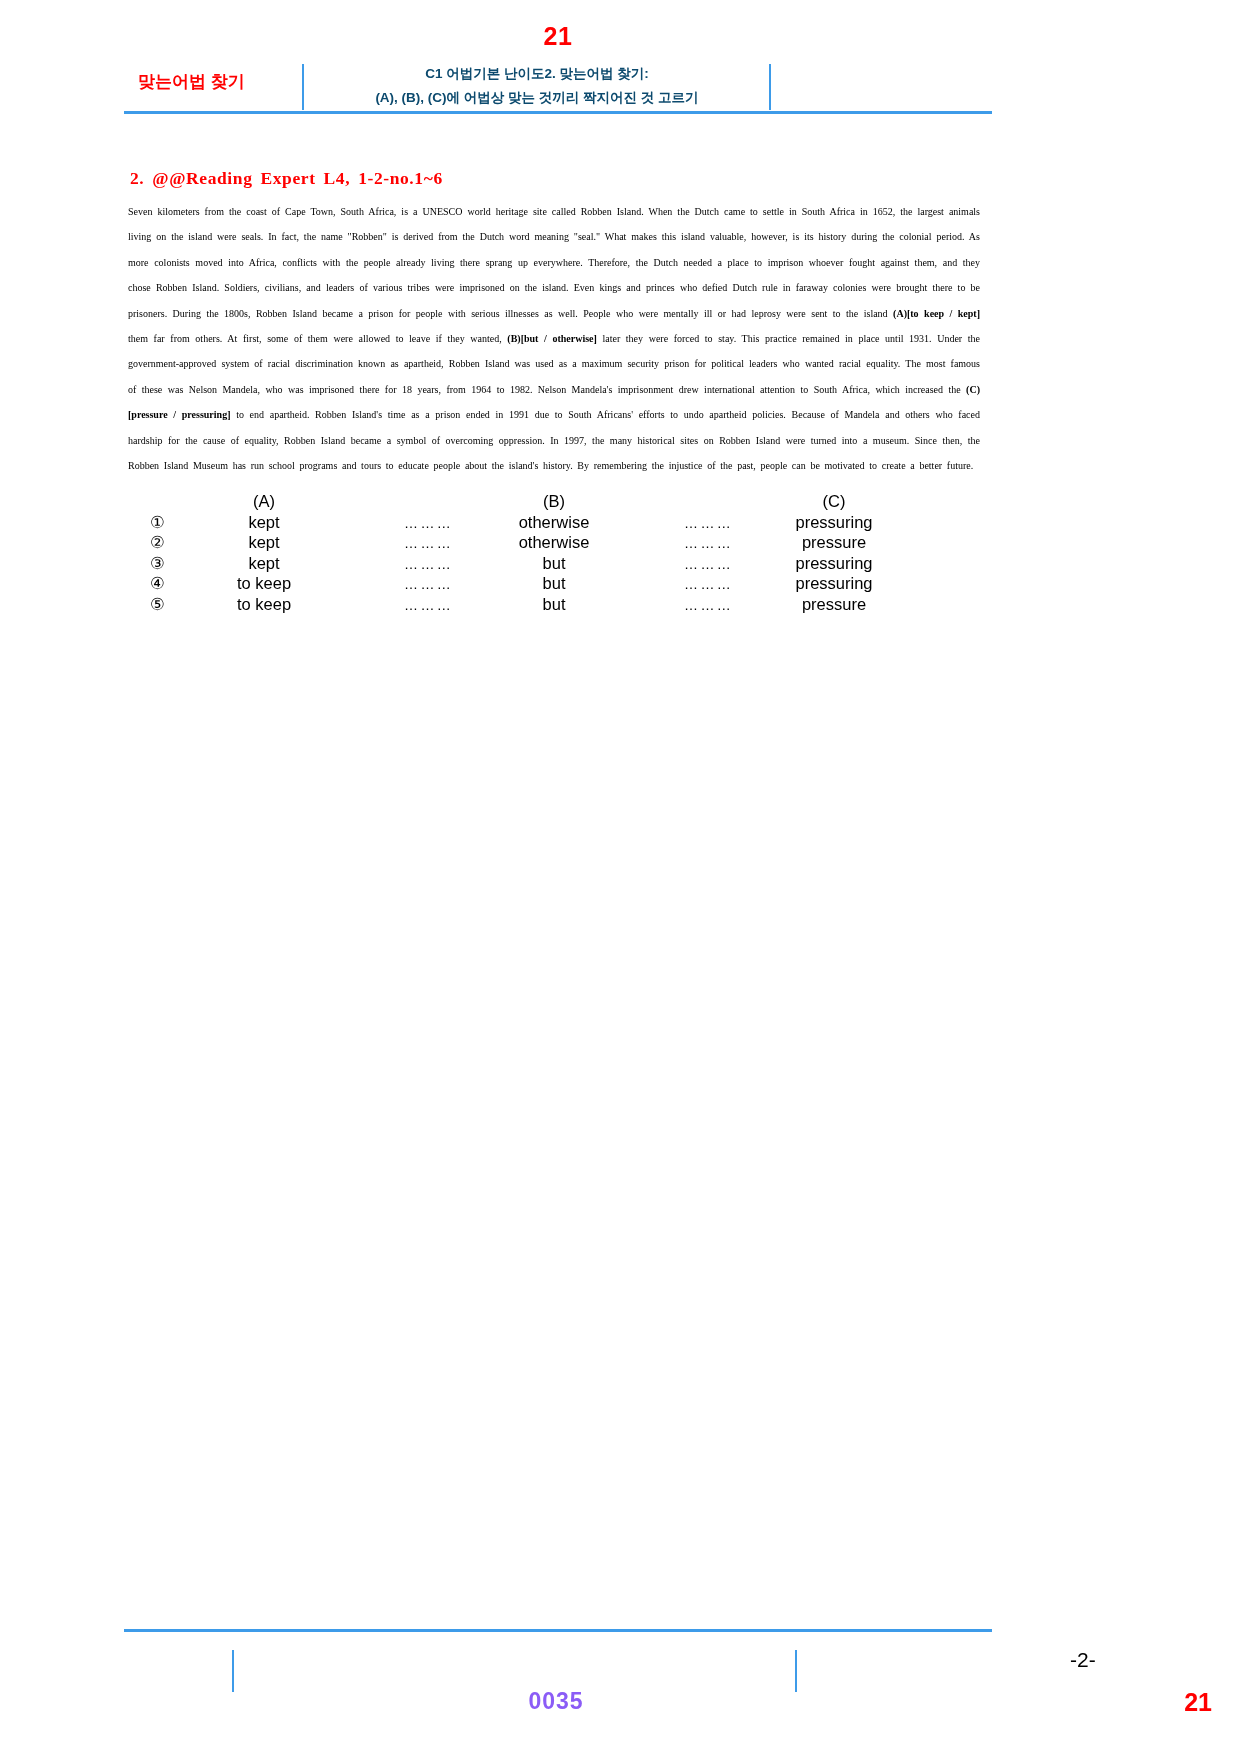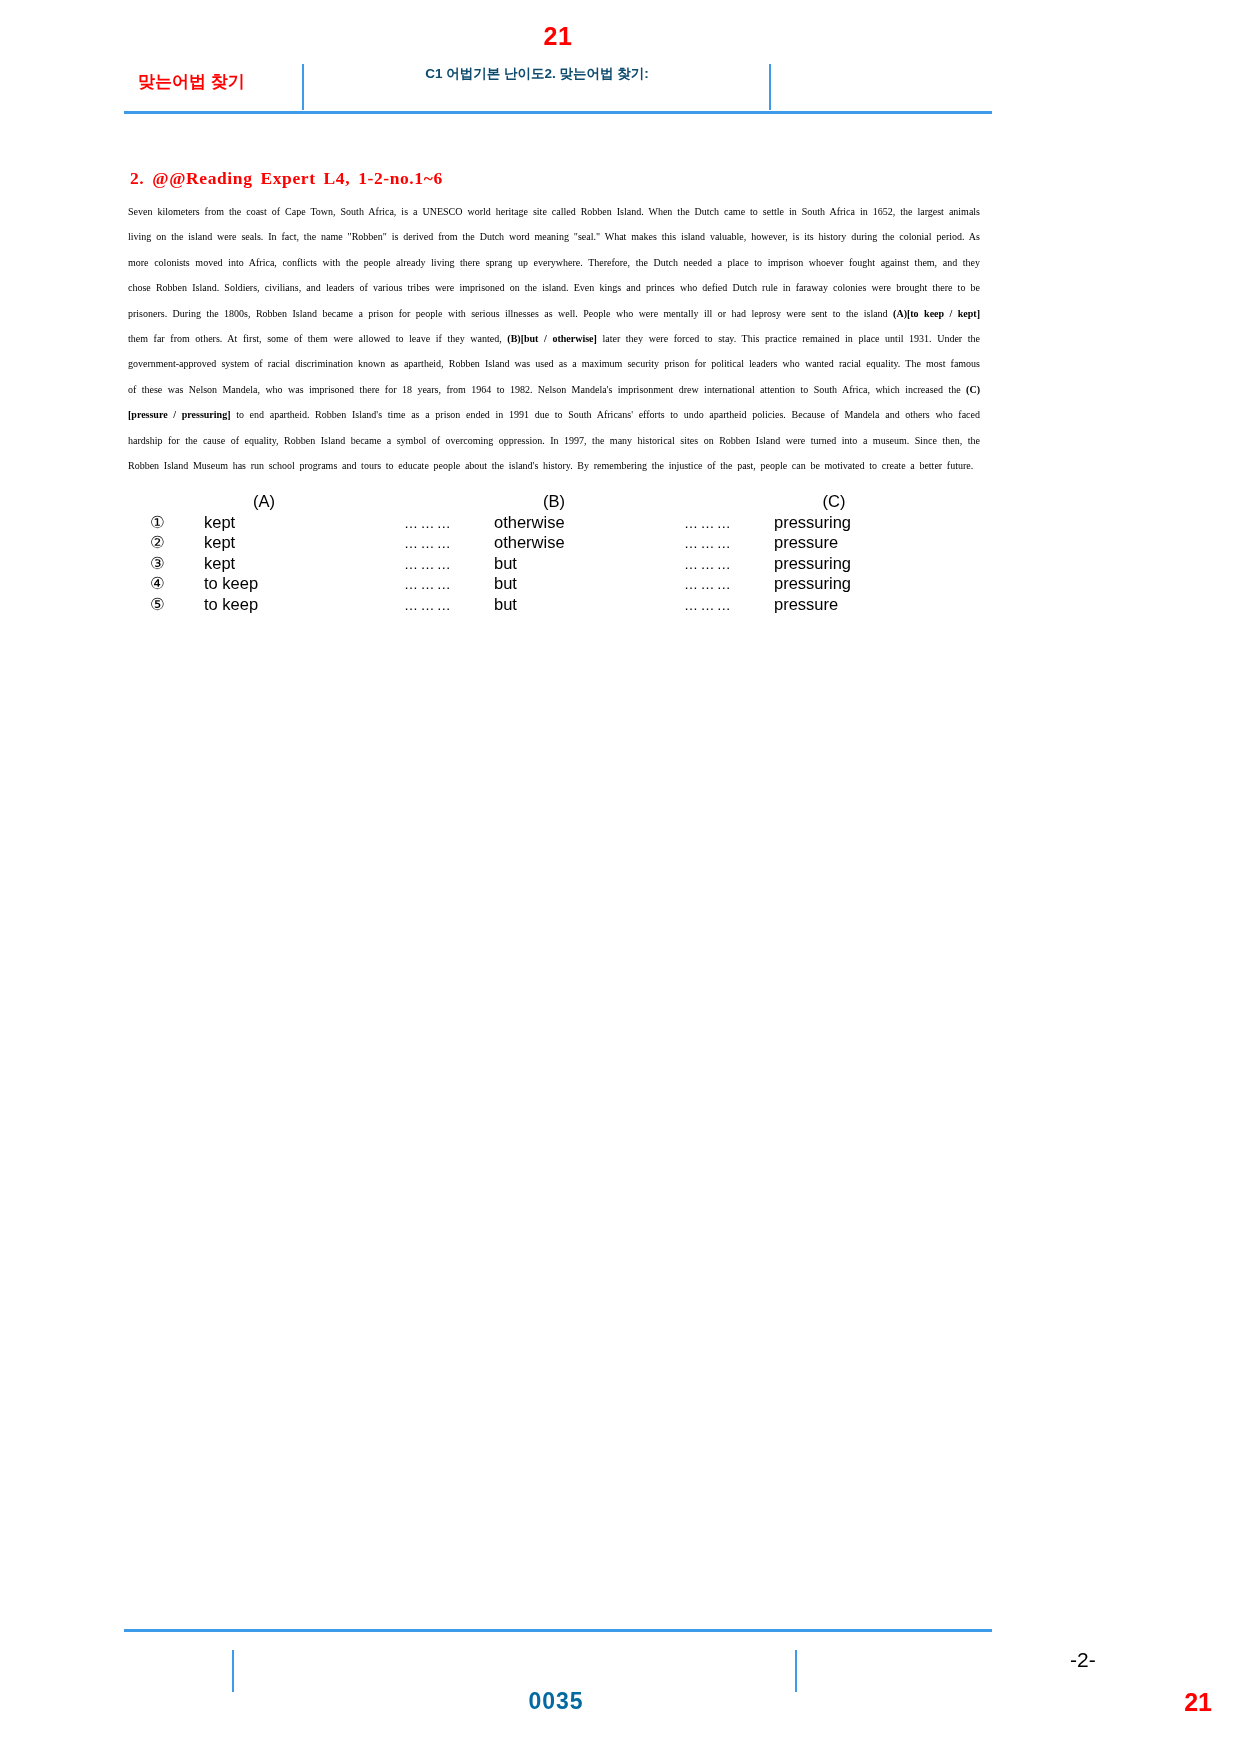--- a/index.html
+++ b/index.html
@@ -121,21 +121,21 @@
   .col-num   { width: 54px; flex: 0 0 54px; text-align: left; padding-left: 8px; }
   .col-a     { width: 200px; flex: 0 0 200px; }
   .col-dot1  { width: 90px; flex: 0 0 90px; letter-spacing: 2.4px; font-size: 14px; }
   .col-b     { width: 190px; flex: 0 0 190px; }
   .col-dot2  { width: 90px; flex: 0 0 90px; letter-spacing: 2.4px; font-size: 14px; }
   .col-c     { width: 200px; flex: 0 0 200px; }
   .choice-head .col-a,
   .choice-head .col-b,
   .choice-head .col-c { font-size: 16.5px; }
   .hdr-inner { display: inline-block; width: 120px; text-align: center; }
-  .val-inner { display: inline-block; width: 120px; text-align: left; }
+  .val-inner { display: inline-block; width: 120px; text-align: center; }
 
   
   .footer-rule {
     position: absolute;
     left: 124px;
     top: 1629px;
     width: 868px;
     height: 3px;
     background: #3d9be9;
   }
@@ -156,21 +156,21 @@
     font-family: "Liberation Sans", sans-serif;
     font-size: 21px;
     white-space: nowrap;
   }
   .footer-code {
     position: absolute;
     left: 0;
     top: 1688px;
     width: 1112px;
     text-align: center;
-    color: #0369a1;
+    color: #8b5cf6;
     font-family: "Liberation Sans", sans-serif;
     font-weight: bold;
     font-size: 23px;
     letter-spacing: 1px;
   }
   .footer-number {
     position: absolute;
     right: 28px;
     top: 1688px;
     color: #ff0000;
@@ -184,20 +184,21 @@
 
 <div class="page">
 
   <div class="header">
     <div class="header-number">21</div>
     <div class="header-left-label">맞는어법 찾기</div>
     <div class="header-divider left"></div>
     <div class="header-divider right"></div>
     <div class="header-center">
       <div>C1 어법기본 난이도2. 맞는어법 찾기:</div>
+      <div>(A), (B), (C)에 어법상 맞는 것끼리 짝지어진 것 고르기</div>
     </div>
   </div>
   <div class="header-rule"></div>
 
   <div class="content">
     <div class="q-title">2. @@Reading Expert L4, 1-2-no.1~6</div>
     <p class="passage"><span>Seven kilometers from the coast of Cape Town, South Africa, is a UNESCO world heritage site called Robben Island. When the Dutch came to settle in South Africa in 1652, the largest animals living on the island were seals. In fact, the name "Robben" is derived from the Dutch word meaning "seal." What makes this island valuable, however, is its history during the colonial period. As more colonists moved into Africa, conflicts with the people already living there sprang up everywhere. Therefore, the Dutch needed a place to imprison whoever fought against them, and they chose Robben Island. Soldiers, civilians, and leaders of various tribes were imprisoned on the island. Even kings and princes who defied Dutch rule in faraway colonies were brought there to be prisoners. During the 1800s, Robben Island became a prison for people with serious illnesses as well. People who were mentally ill or had leprosy were sent to the island </span><b>(A)[to keep / kept]</b><span> them far from others. At first, some of them were allowed to leave if they wanted, </span><b>(B)[but / otherwise]</b><span> later they were forced to stay. This practice remained in place until 1931. Under the government-approved system of racial discrimination known as apartheid, Robben Island was used as a maximum security prison for political leaders who wanted racial equality. The most famous of these was Nelson Mandela, who was imprisoned there for 18 years, from 1964 to 1982. Nelson Mandela's imprisonment drew international attention to South Africa, which increased the </span><b>(C)[pressure / pressuring]</b><span> to end apartheid. Robben Island's time as a prison ended in 1991 due to South Africans' efforts to undo apartheid policies. Because of Mandela and others who faced hardship for the cause of equality, Robben Island became a symbol of overcoming oppression. In 1997, the many historical sites on Robben Island were turned into a museum. Since then, the Robben Island Museum has run school programs and tours to educate people about the island's history. By remembering the injustice of the past, people can be motivated to create a better future.</span></p>
 
     <div class="choices">
       <div class="choice-head">

